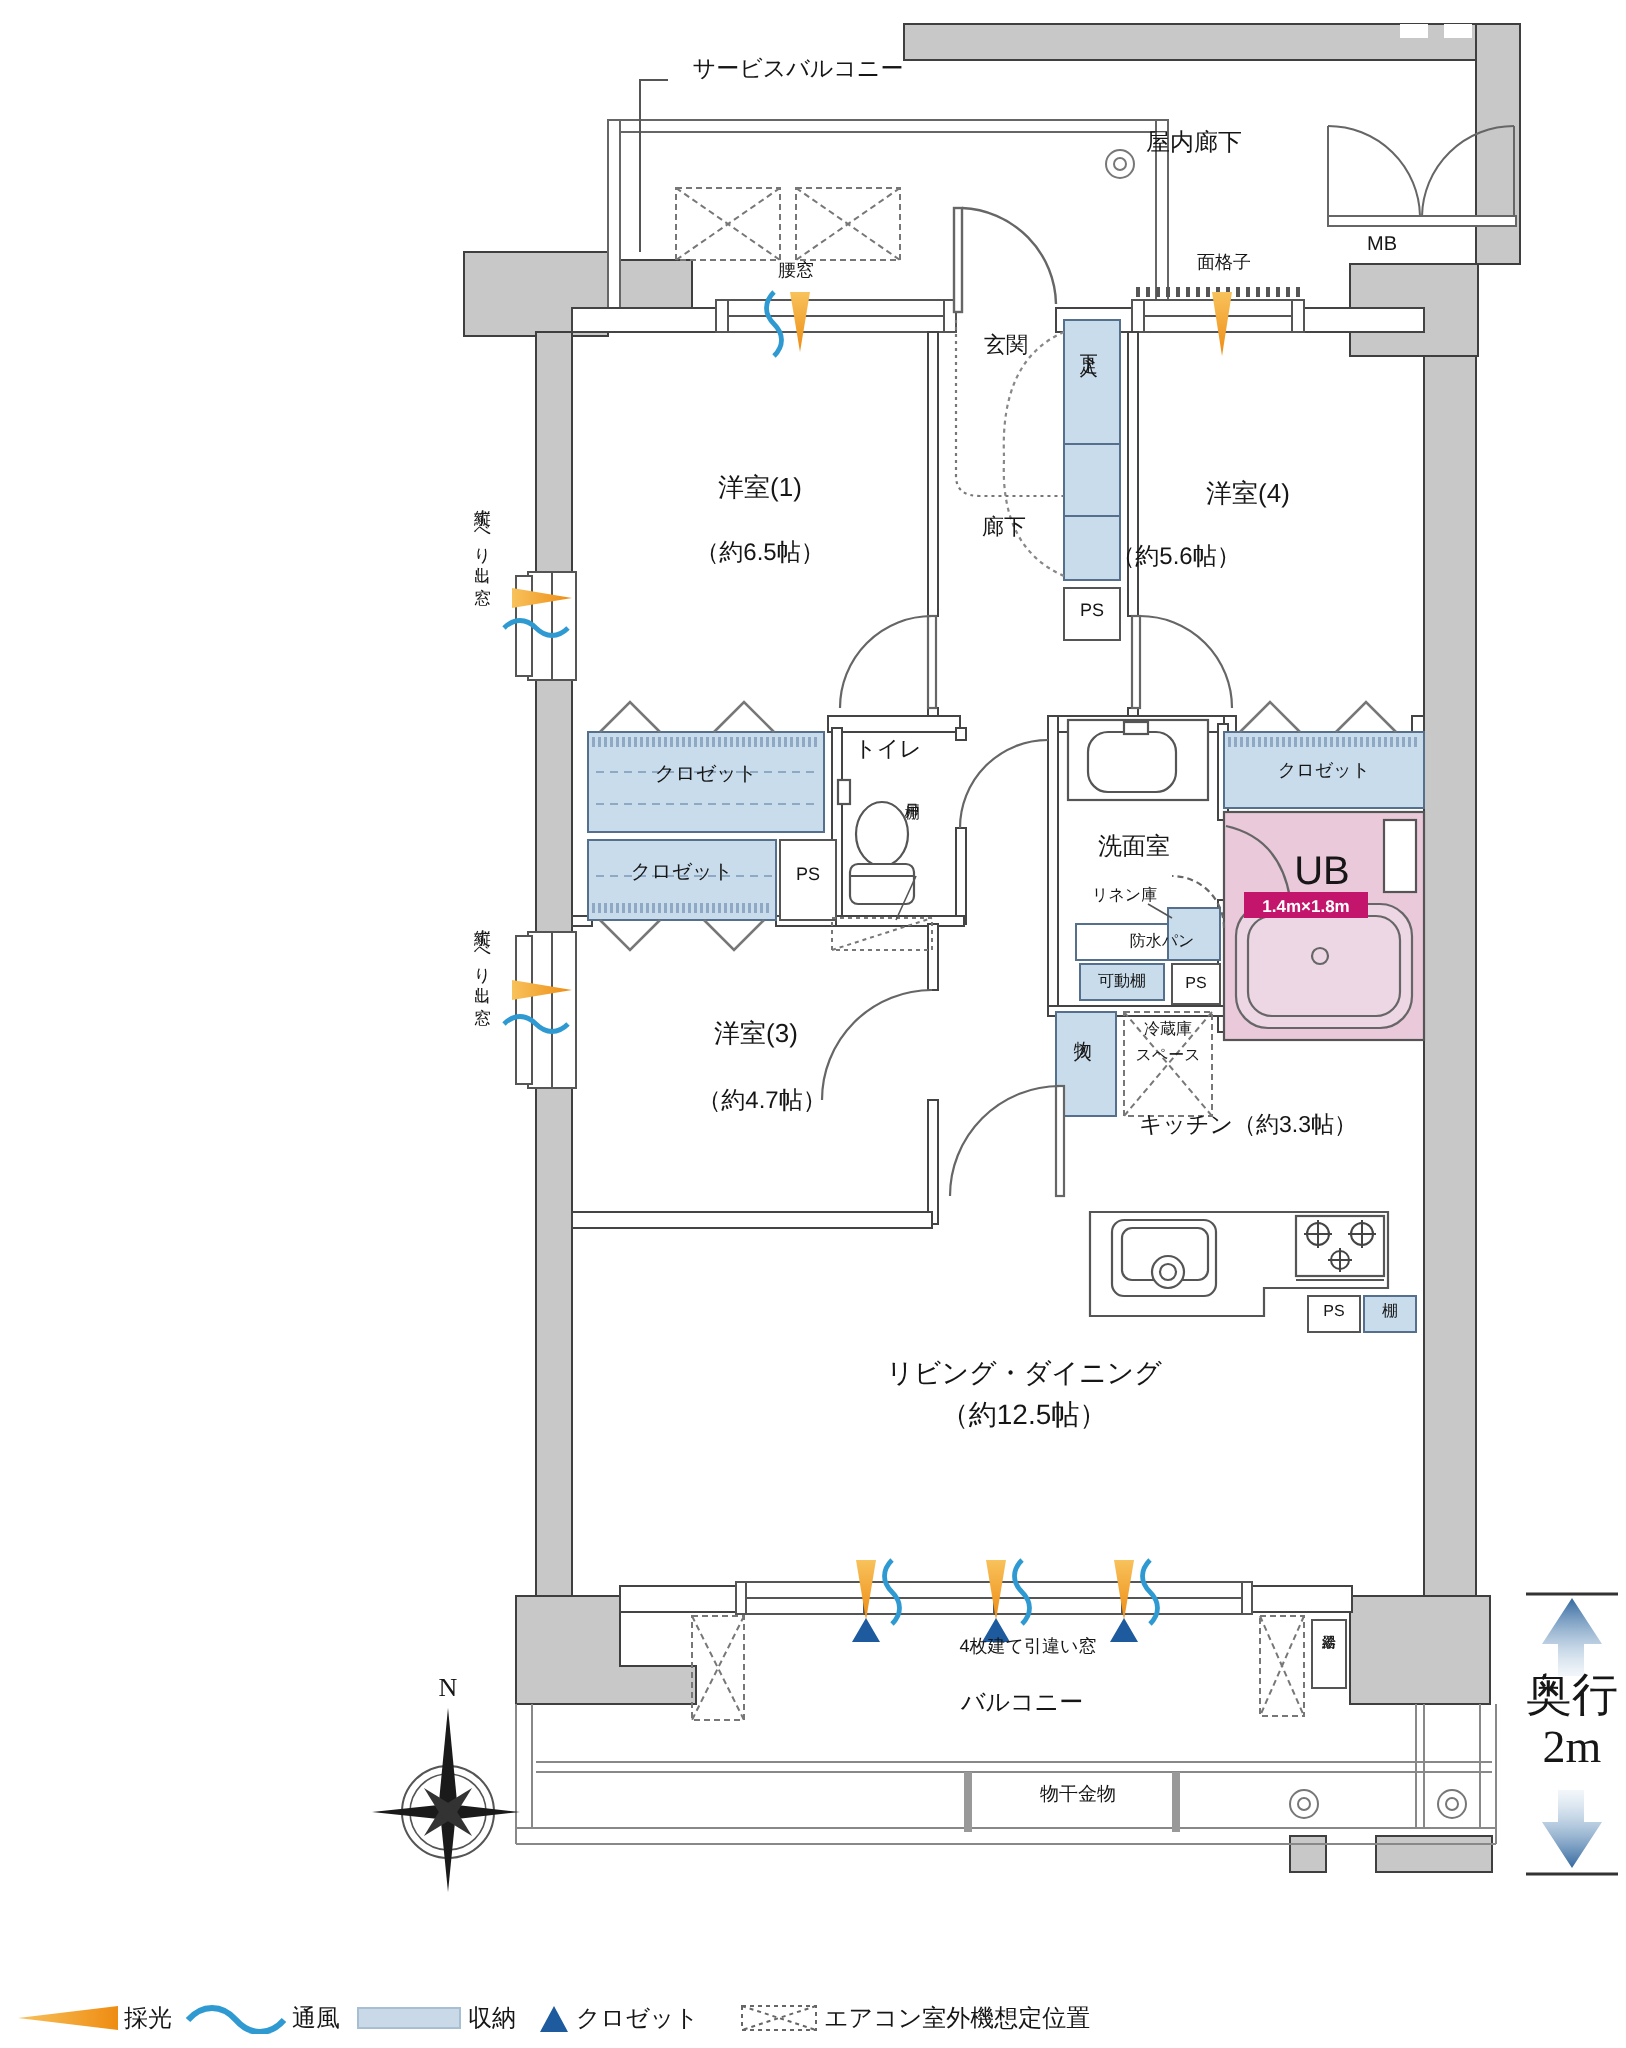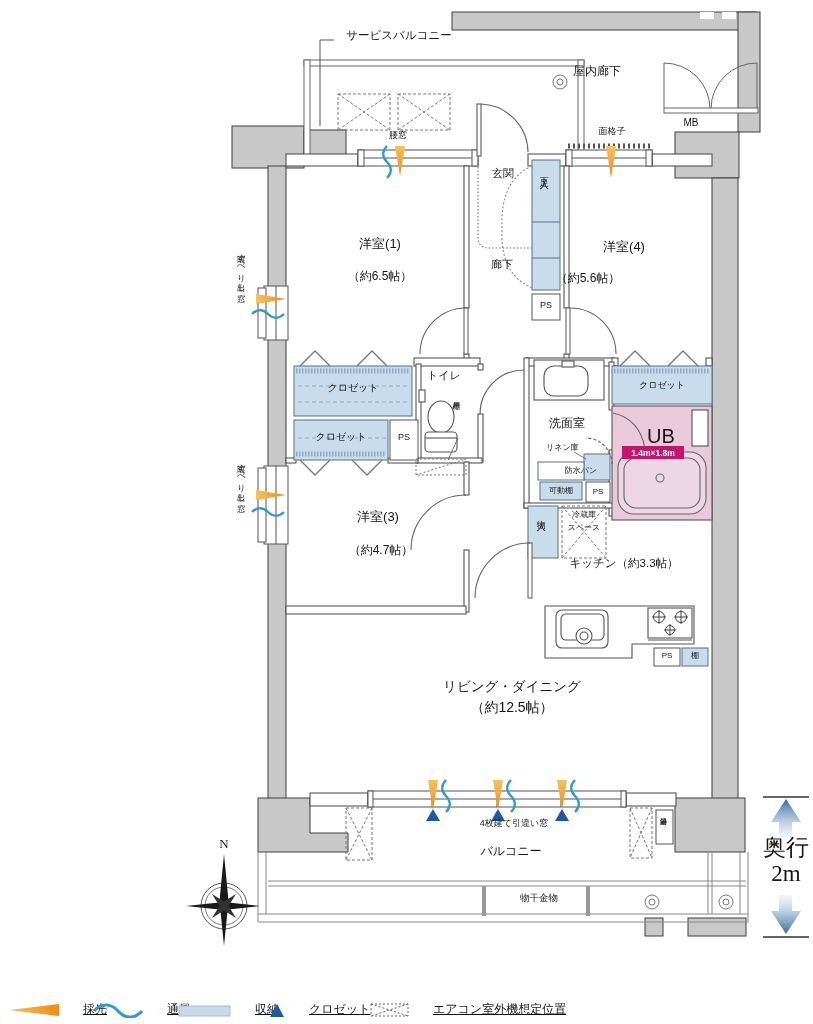--- a/index.html
+++ b/index.html
@@ -5,21 +5,21 @@
   html,body{margin:0;padding:0;background:#fff;}
   #plan{position:relative;width:813px;height:1024px;background:#fff;overflow:hidden;
         font-family:"Liberation Sans","DejaVu Sans",sans-serif;color:#111;}
   #plan svg.base{position:absolute;left:0;top:0;}
   .lbl{position:absolute;white-space:nowrap;color:#161616;line-height:1.15;}
   .c{transform:translateX(-50%);text-align:center;}
   .v{writing-mode:vertical-rl;text-orientation:upright;letter-spacing:1px;}
   .serif{font-family:"Liberation Serif","DejaVu Serif",serif;}
   .badge{position:absolute;display:flex;align-items:center;justify-content:center;
          color:#fff;font-weight:bold;}
-  .legend-item{position:absolute;display:flex;align-items:flex-end;gap:23px;height:18px;text-decoration:underline;}
+  .legend-item{position:absolute;display:flex;align-items:center;gap:2px;height:18px;}
   .legend-item span{font-size:12px;color:#161616;}
 </style>
 </head>
 <body>
 
 <div id="plan">
 
 <svg class="base" width="813" height="1024" viewBox="0 0 813 1024">
   <defs>
     <linearGradient id="og" x1="0" y1="0" x2="0" y2="1">

